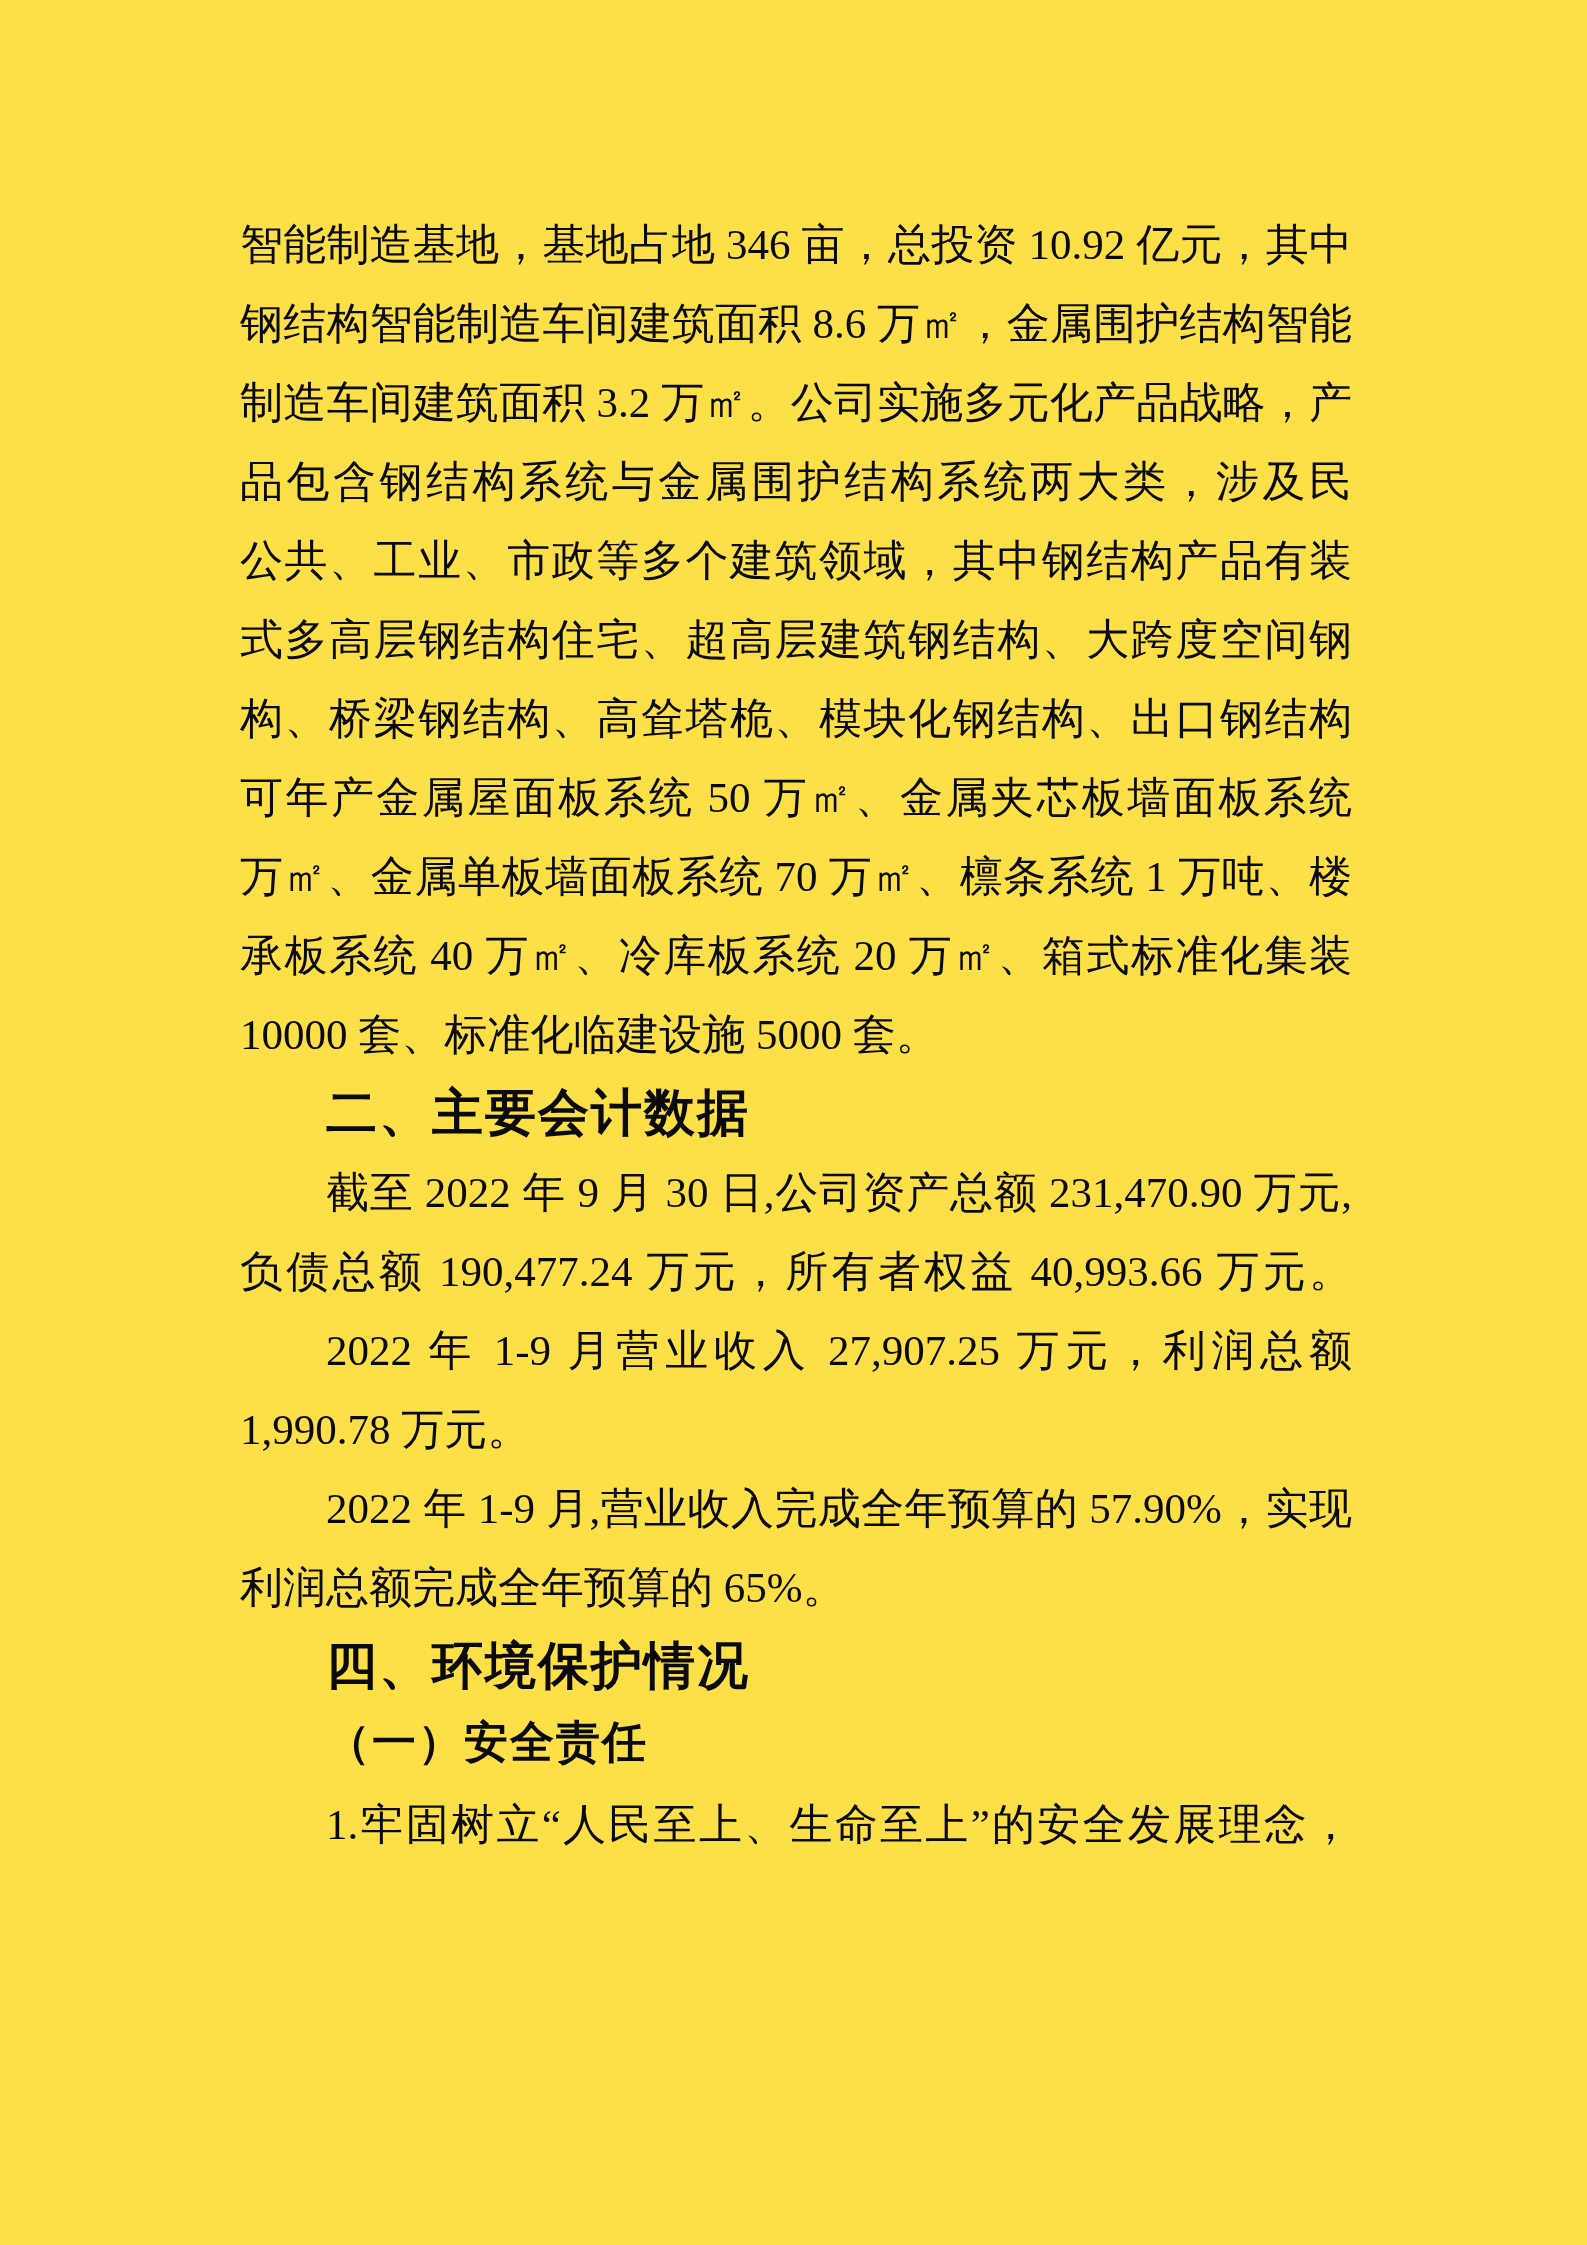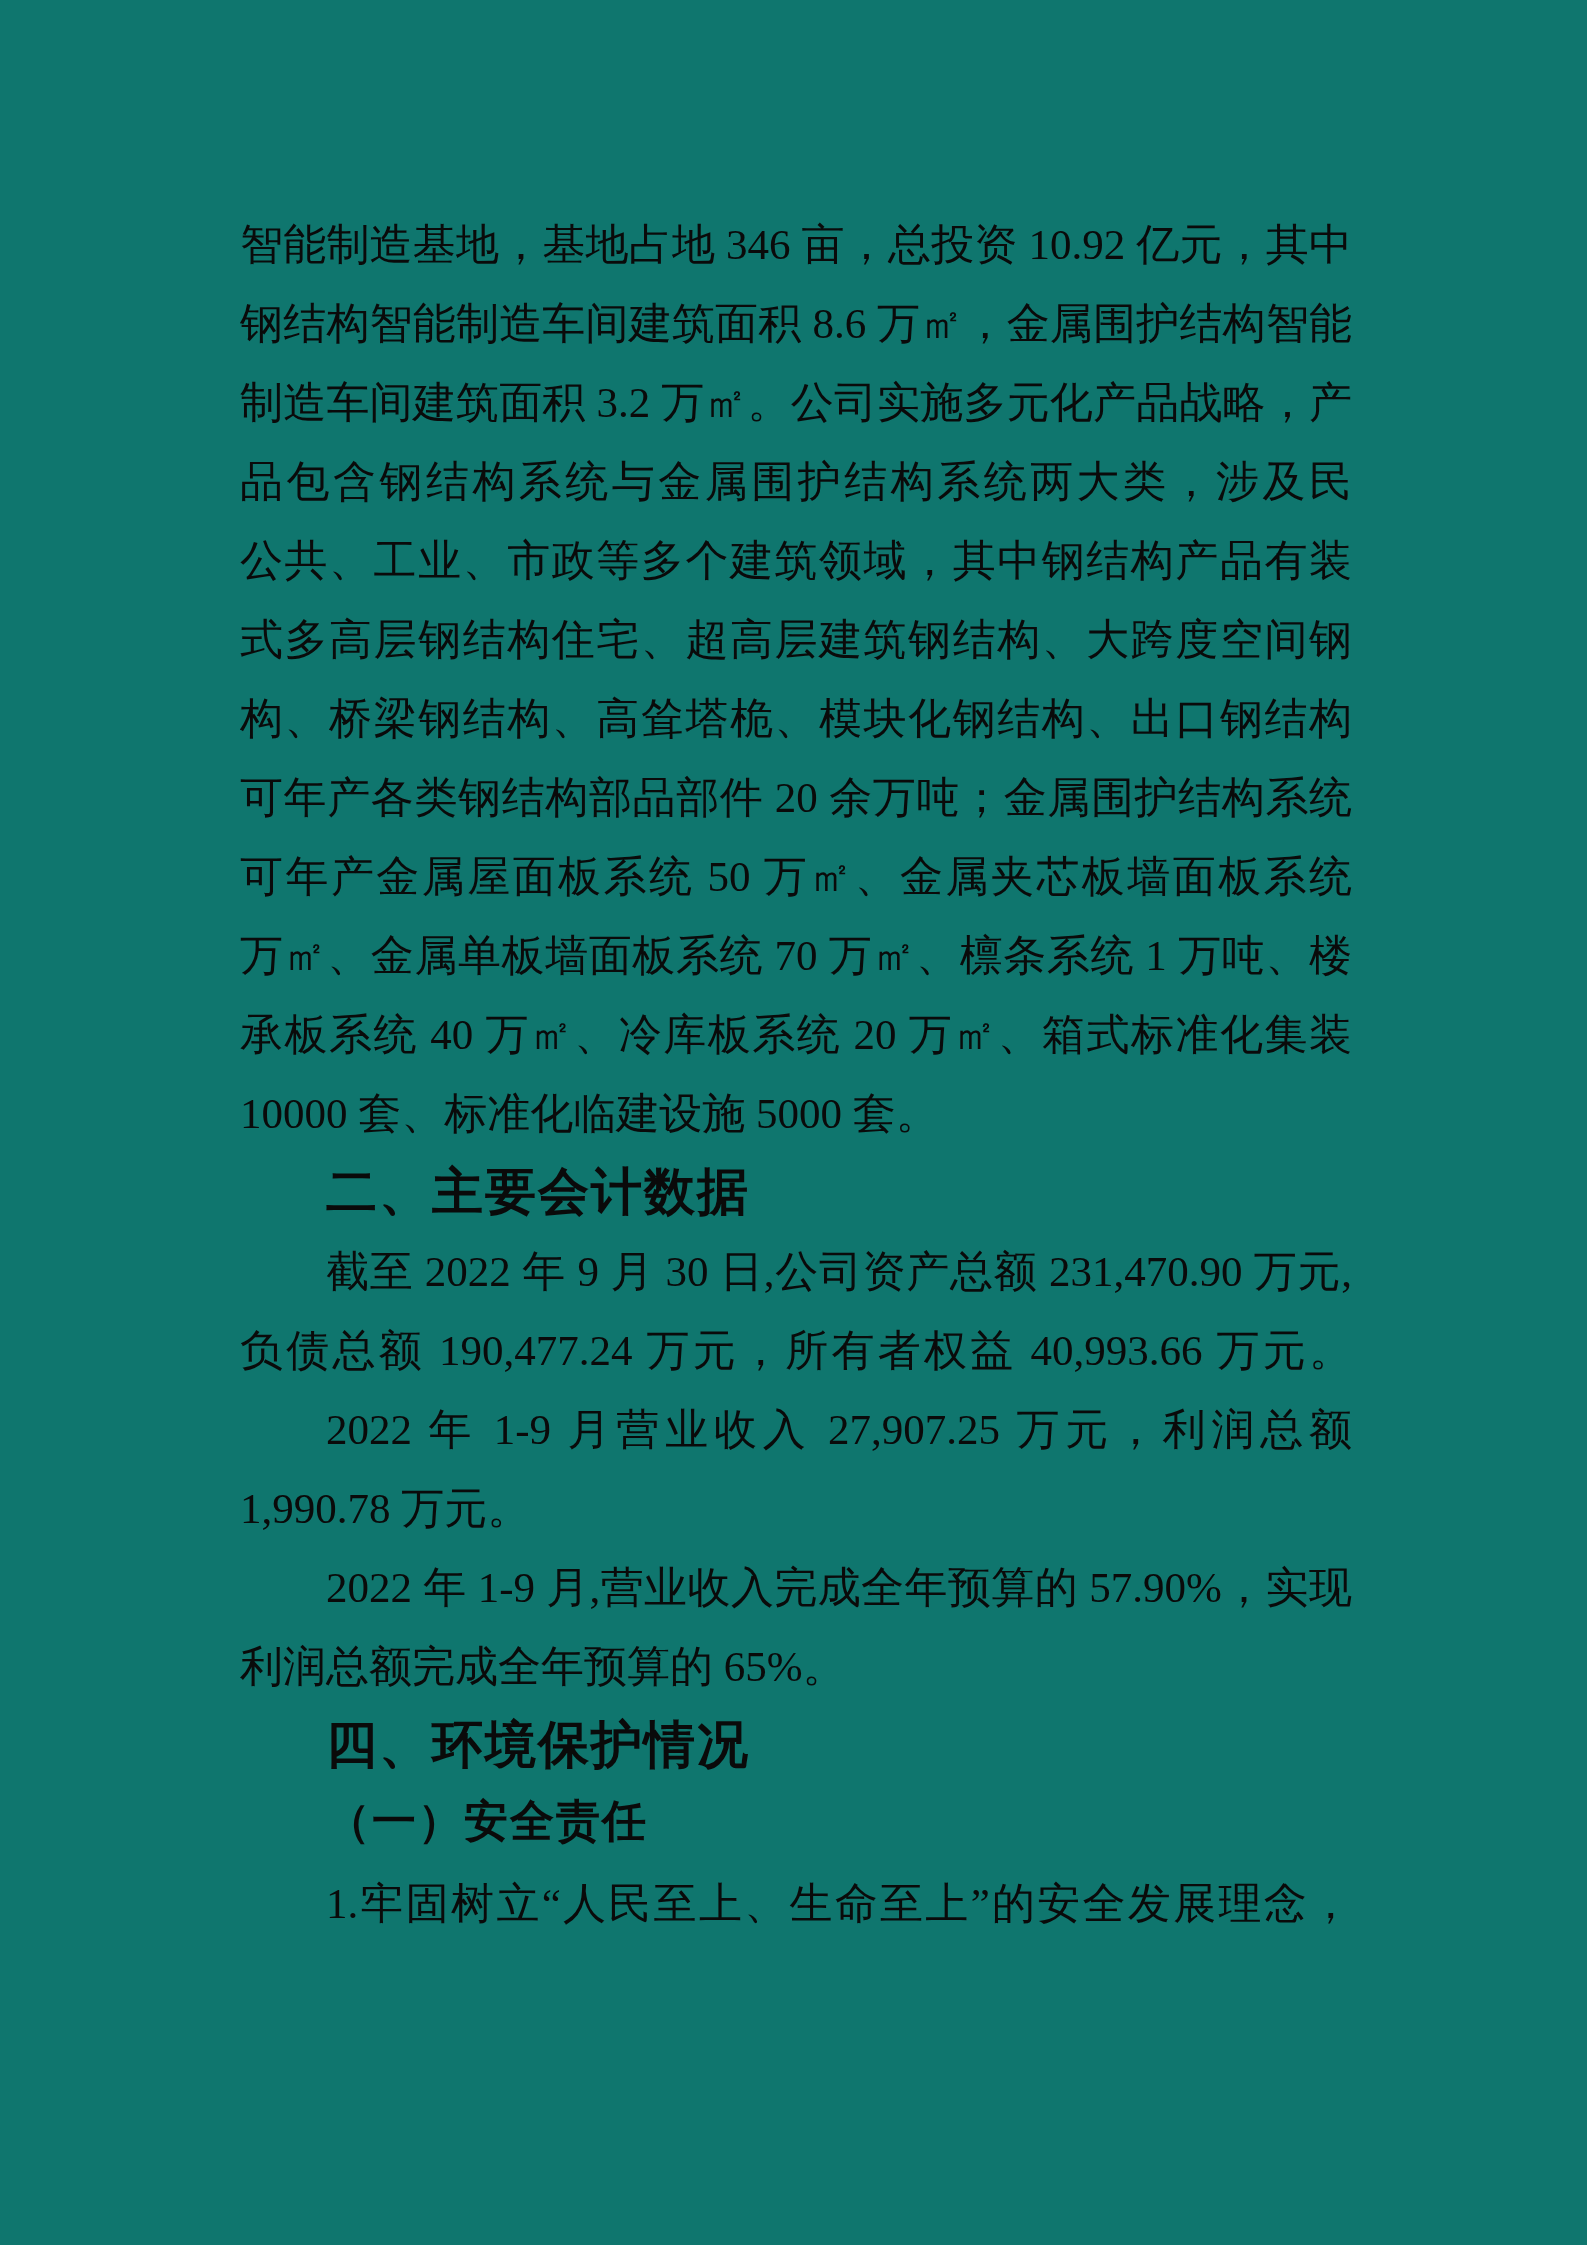--- a/index.html
+++ b/index.html
@@ -4,21 +4,21 @@
 <style>
   html, body {
     margin: 0;
     padding: 0;
     background: #ffffff;
   }
   .page {
     position: relative;
     width: 1587px;
     height: 2245px;
-    background: #0f766e;
+    background: #fde047;
     overflow: hidden;
   }
   .doc {
     position: absolute;
     left: 240px;
     top: 205px;
     width: 1112px;
     color: #0a0a0a;
   }
   .line {
@@ -59,21 +59,20 @@
 <div class="page">
   <div class="doc">
 
     <div class="line jf">智能制造基地，基地占地 346 亩，总投资 10.92 亿元，其中</div>
     <div class="line jf">钢结构智能制造车间建筑面积 8.6 万㎡，金属围护结构智能</div>
     <div class="line jf">制造车间建筑面积 3.2 万㎡。公司实施多元化产品战略，产</div>
     <div class="line jf">品包含钢结构系统与金属围护结构系统两大类，涉及民用、</div>
     <div class="line jf">公共、工业、市政等多个建筑领域，其中钢结构产品有装配</div>
     <div class="line jf">式多高层钢结构住宅、超高层建筑钢结构、大跨度空间钢结</div>
     <div class="line jf">构、桥梁钢结构、高耸塔桅、模块化钢结构、出口钢结构等，</div>
-    <div class="line jf">可年产各类钢结构部品部件 20 余万吨；金属围护结构系统</div>
     <div class="line jf">可年产金属屋面板系统 50 万㎡、金属夹芯板墙面板系统 150</div>
     <div class="line jf">万㎡、金属单板墙面板系统 70 万㎡、檩条系统 1 万吨、楼</div>
     <div class="line jf">承板系统 40 万㎡、冷库板系统 20 万㎡、箱式标准化集装箱</div>
     <div class="line">10000 套、标准化临建设施 5000 套。</div>
 
     <div class="line hd ind">二、主要会计数据</div>
     <div class="line jf ind">截至 2022 年 9 月 30 日,公司资产总额 231,470.90 万元,</div>
     <div class="line jf">负债总额 190,477.24 万元，所有者权益 40,993.66 万元。</div>
     <div class="line jf ind">2022 年 1-9 月营业收入 27,907.25 万元，利润总额</div>
     <div class="line">1,990.78 万元。</div>

